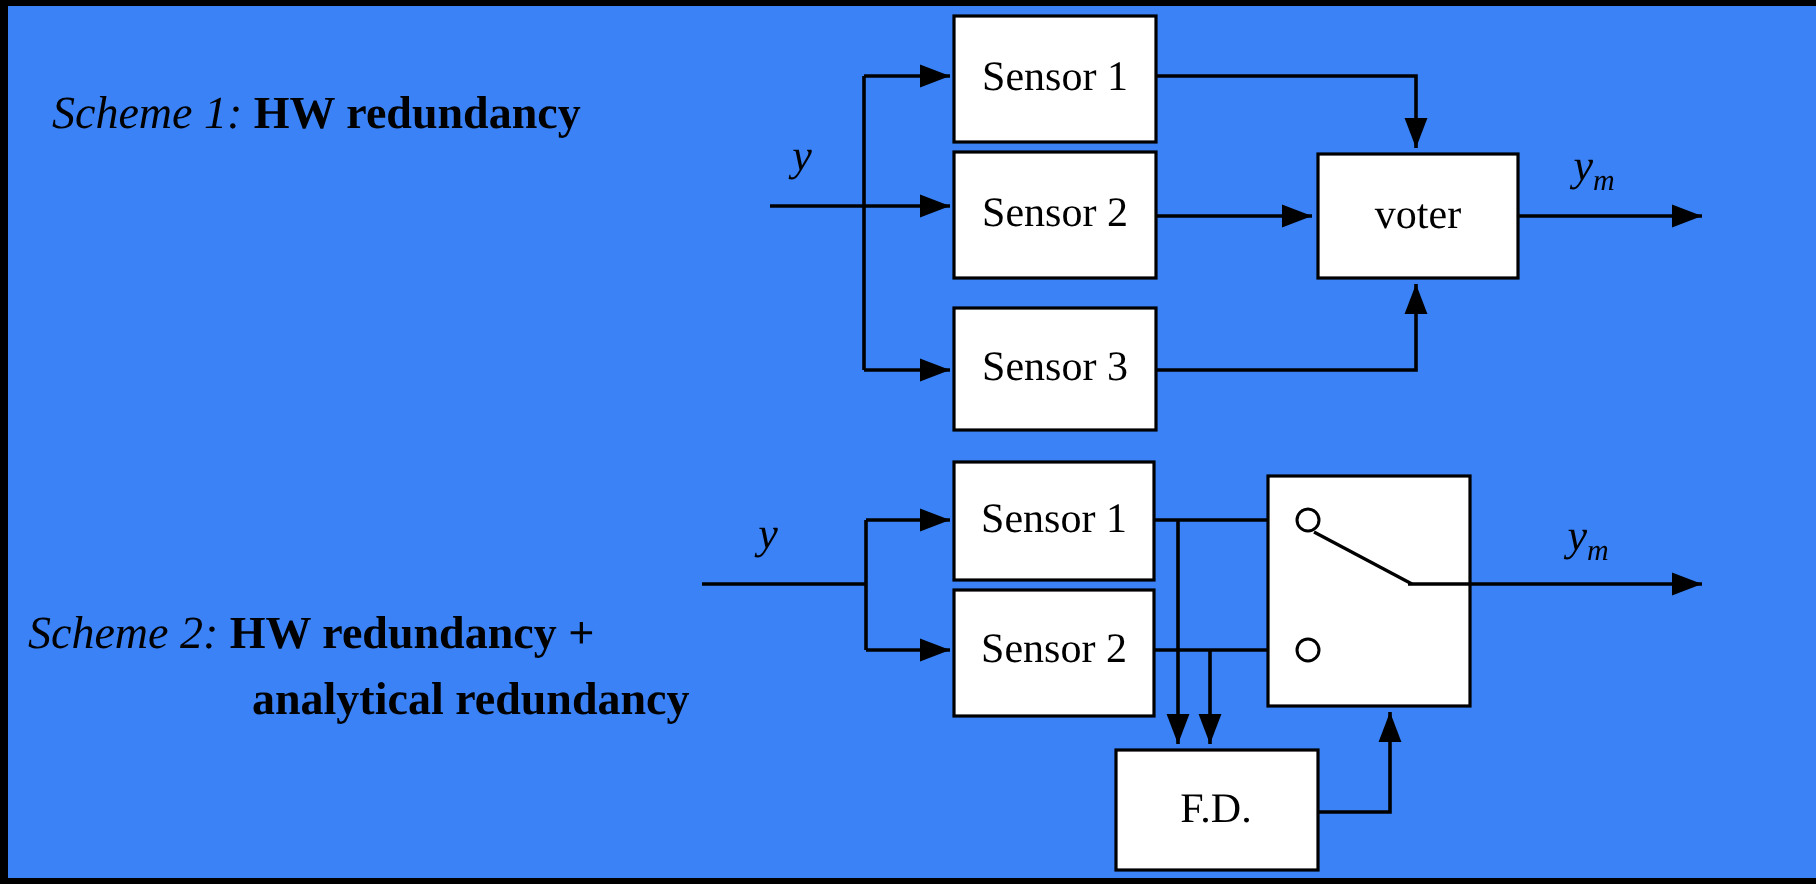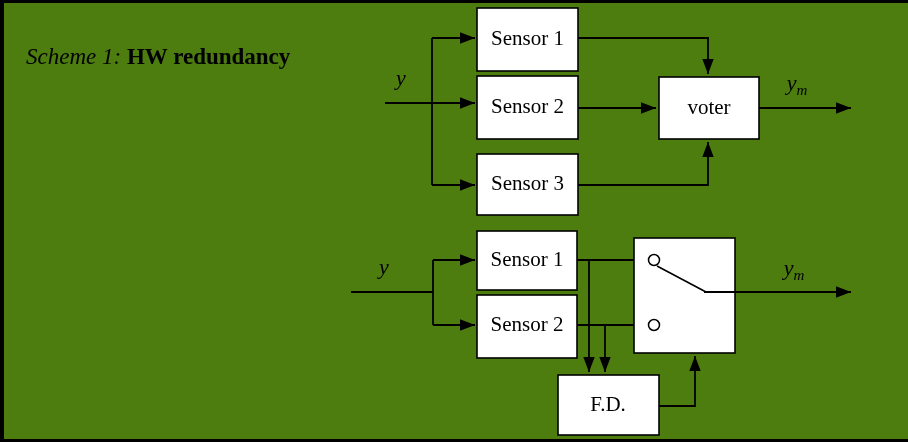--- a/index.html
+++ b/index.html
@@ -4,21 +4,21 @@
 <style>
   html, body {
     margin: 0;
     padding: 0;
     background: #ffffff;
   }
   #canvas {
     position: relative;
     width: 908px;
     height: 442px;
-    background: #4d7c0f;
+    background: #3b82f6;
     border-top: 3px solid #000000;
     border-bottom: 3px solid #000000;
     border-left: 4px solid #000000;
     border-right: 0;
     box-sizing: border-box;
     overflow: hidden;
     font-family: "Liberation Serif", "DejaVu Serif", serif;
   }
   svg.diagram {
     position: absolute;
@@ -97,20 +97,24 @@
 </style>
 </head>
 <body>
 
 <div id="canvas">
 
   <div class="scheme-label" id="scheme1-label">
     <span class="it">Scheme 1</span><span class="it">: </span><span class="bd">HW redundancy</span>
   </div>
 
+  <div class="scheme-label" id="scheme2-label">
+    <span class="it">Scheme 2</span><span class="it">: </span><span class="bd">HW redundancy +</span>
+    <span class="bd line2">analytical redundancy</span>
+  </div>
 
   <svg class="diagram" viewBox="0 0 908 442">
     <defs>
       <marker id="arw" markerWidth="9" markerHeight="9" refX="8.4" refY="3.2" orient="auto" markerUnits="strokeWidth">
         <path d="M0,0 L8.4,3.2 L0,6.4 z" fill="#000000"></path>
       </marker>
     </defs>
 
     <g>
       <line class="wire" x1="381" y1="100" x2="428" y2="100"></line>

